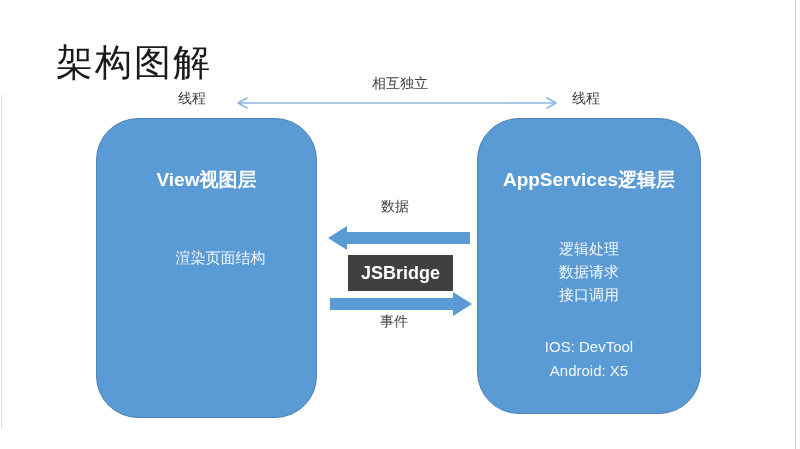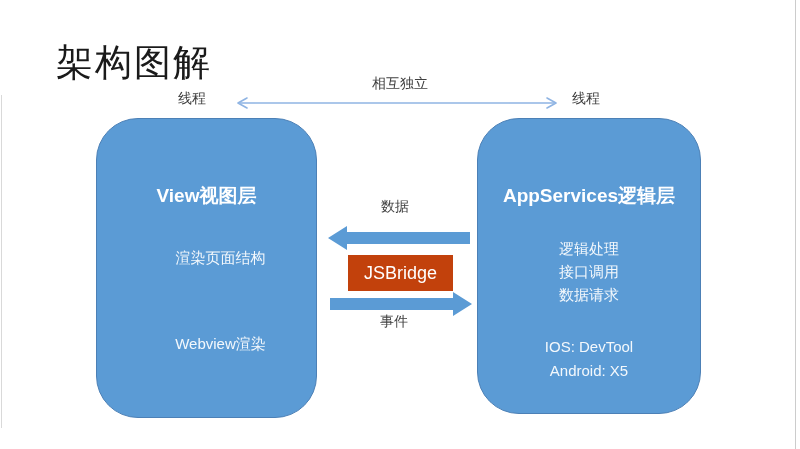--- a/index.html
+++ b/index.html
@@ -53,21 +53,21 @@
     border: 1px solid #4c80b6;
     border-radius: 42px;
     box-sizing: border-box;
   }
   .left-box  { left: 96px;  top: 118px; width: 221px; height: 300px; }
   .right-box { left: 477px; top: 118px; width: 224px; height: 296px; }
 
   .box-title {
     position: absolute;
     left: 0; right: 0;
-    top: 64px;
+    top: 48px;
     text-align: center;
     color: #ffffff;
     font-weight: bold;
     font-size: 19px;
     white-space: nowrap;
   }
   .box-item {
     position: absolute;
     left: 0; right: 0;
     text-align: center;
@@ -88,23 +88,23 @@
     line-height: 23px;
     white-space: nowrap;
   }
   .right-box .logic-lines   { top: 118px; }
   .right-box .runtime-lines { top: 216px; line-height: 24px; }
 
   .jsbridge {
     position: absolute;
     left: 348px; top: 255px;
     width: 105px; height: 36px;
-    background: #c2410c;
+    background: #404040;
     color: #ffffff;
-    font-weight: normal;
+    font-weight: bold;
     font-size: 18px;
     text-align: center;
     line-height: 36px;
   }
 </style>
 </head>
 <body>
 
 <div class="slide">
 
@@ -126,29 +126,28 @@
     </g>
 
     <polygon points="328,238 347,226 347,232 470,232 470,244 347,244 347,250" fill="#5b9bd5"></polygon>
 
     <polygon points="472,304 453,292 453,298 330,298 330,310 453,310 453,316" fill="#5b9bd5"></polygon>
   </svg>
 
   <div class="box left-box">
     <div class="box-title">View视图层</div>
     <div class="box-item item-a">渲染页面结构</div>
-    <div class="box-item item-b">Webview渲染</div>
   </div>
 
   <div class="box right-box">
     <div class="box-title">AppServices逻辑层</div>
     <div class="box-lines logic-lines">
       <div>逻辑处理</div>
+      <div>数据请求</div>
       <div>接口调用</div>
-      <div>数据请求</div>
     </div>
     <div class="box-lines runtime-lines">
       <div>IOS: DevTool</div>
       <div>Android: X5</div>
     </div>
   </div>
 
   <div class="lbl data-label">数据</div>
   <div class="jsbridge">JSBridge</div>
   <div class="lbl event-label">事件</div>

